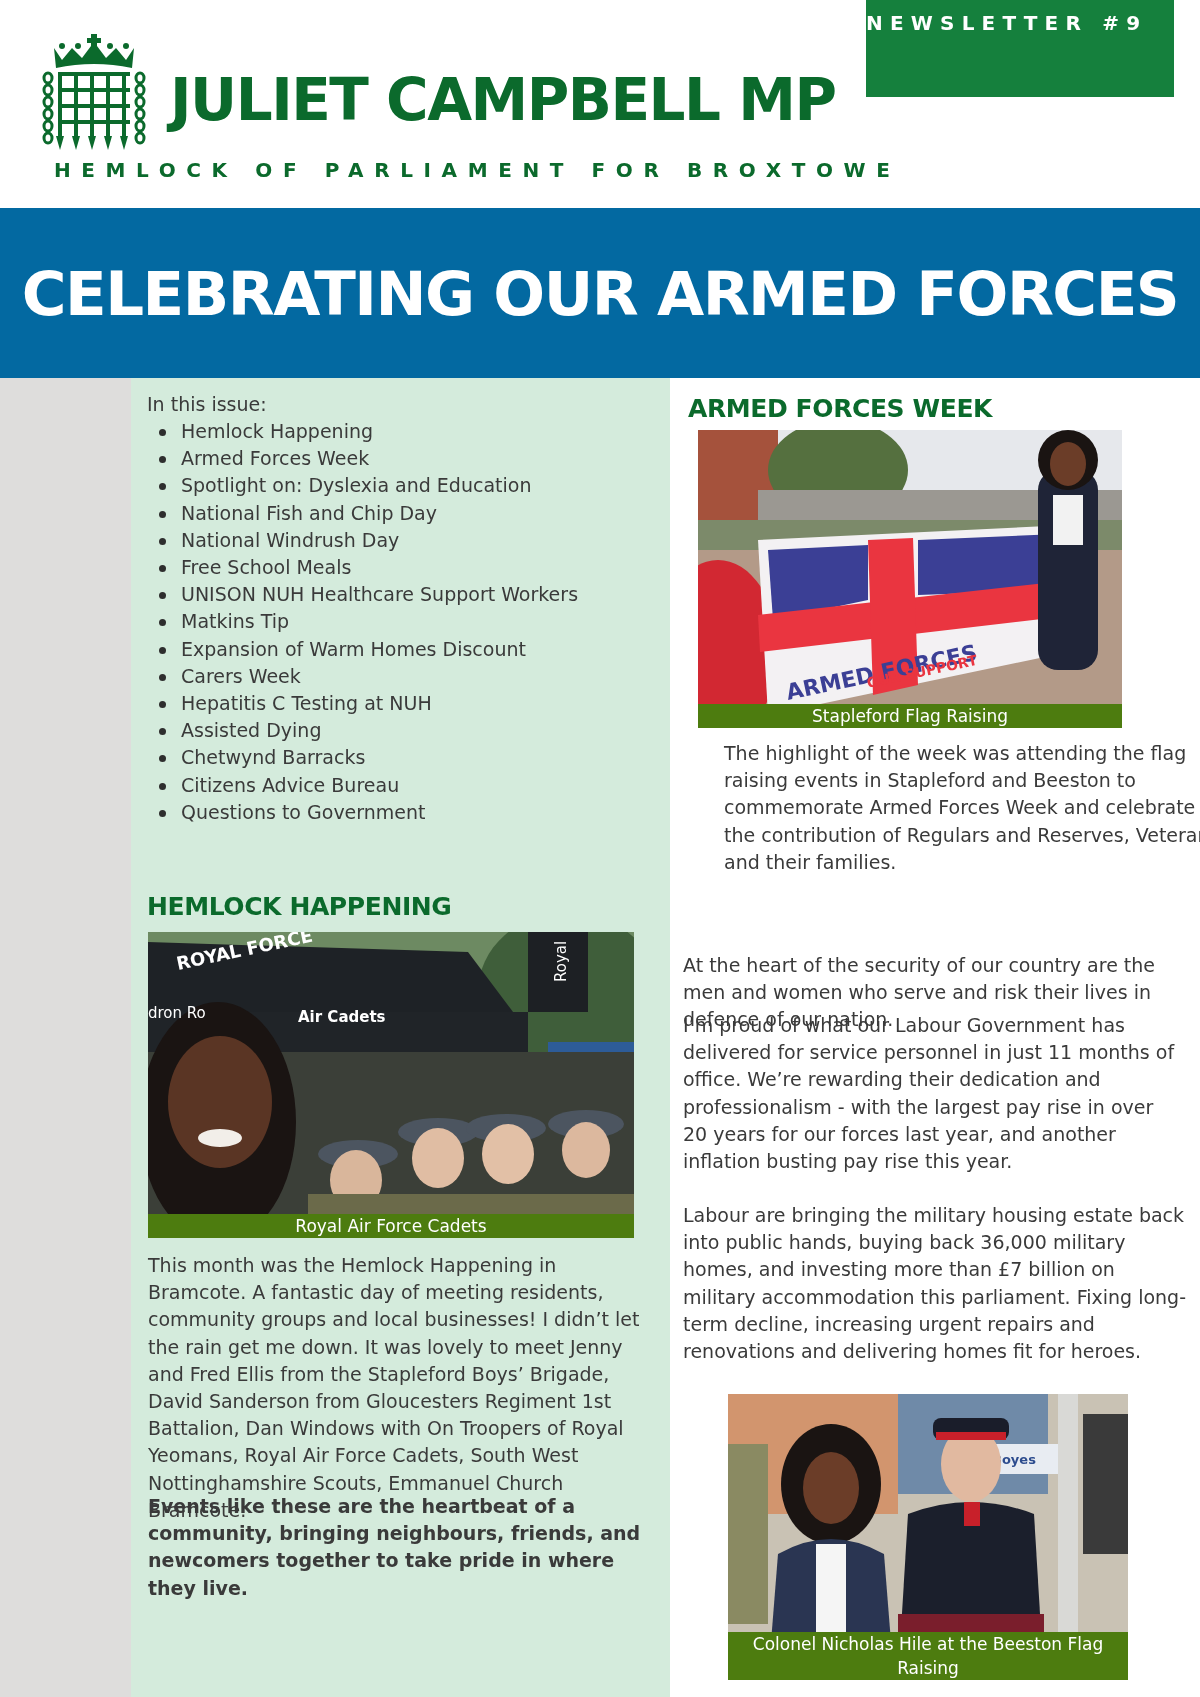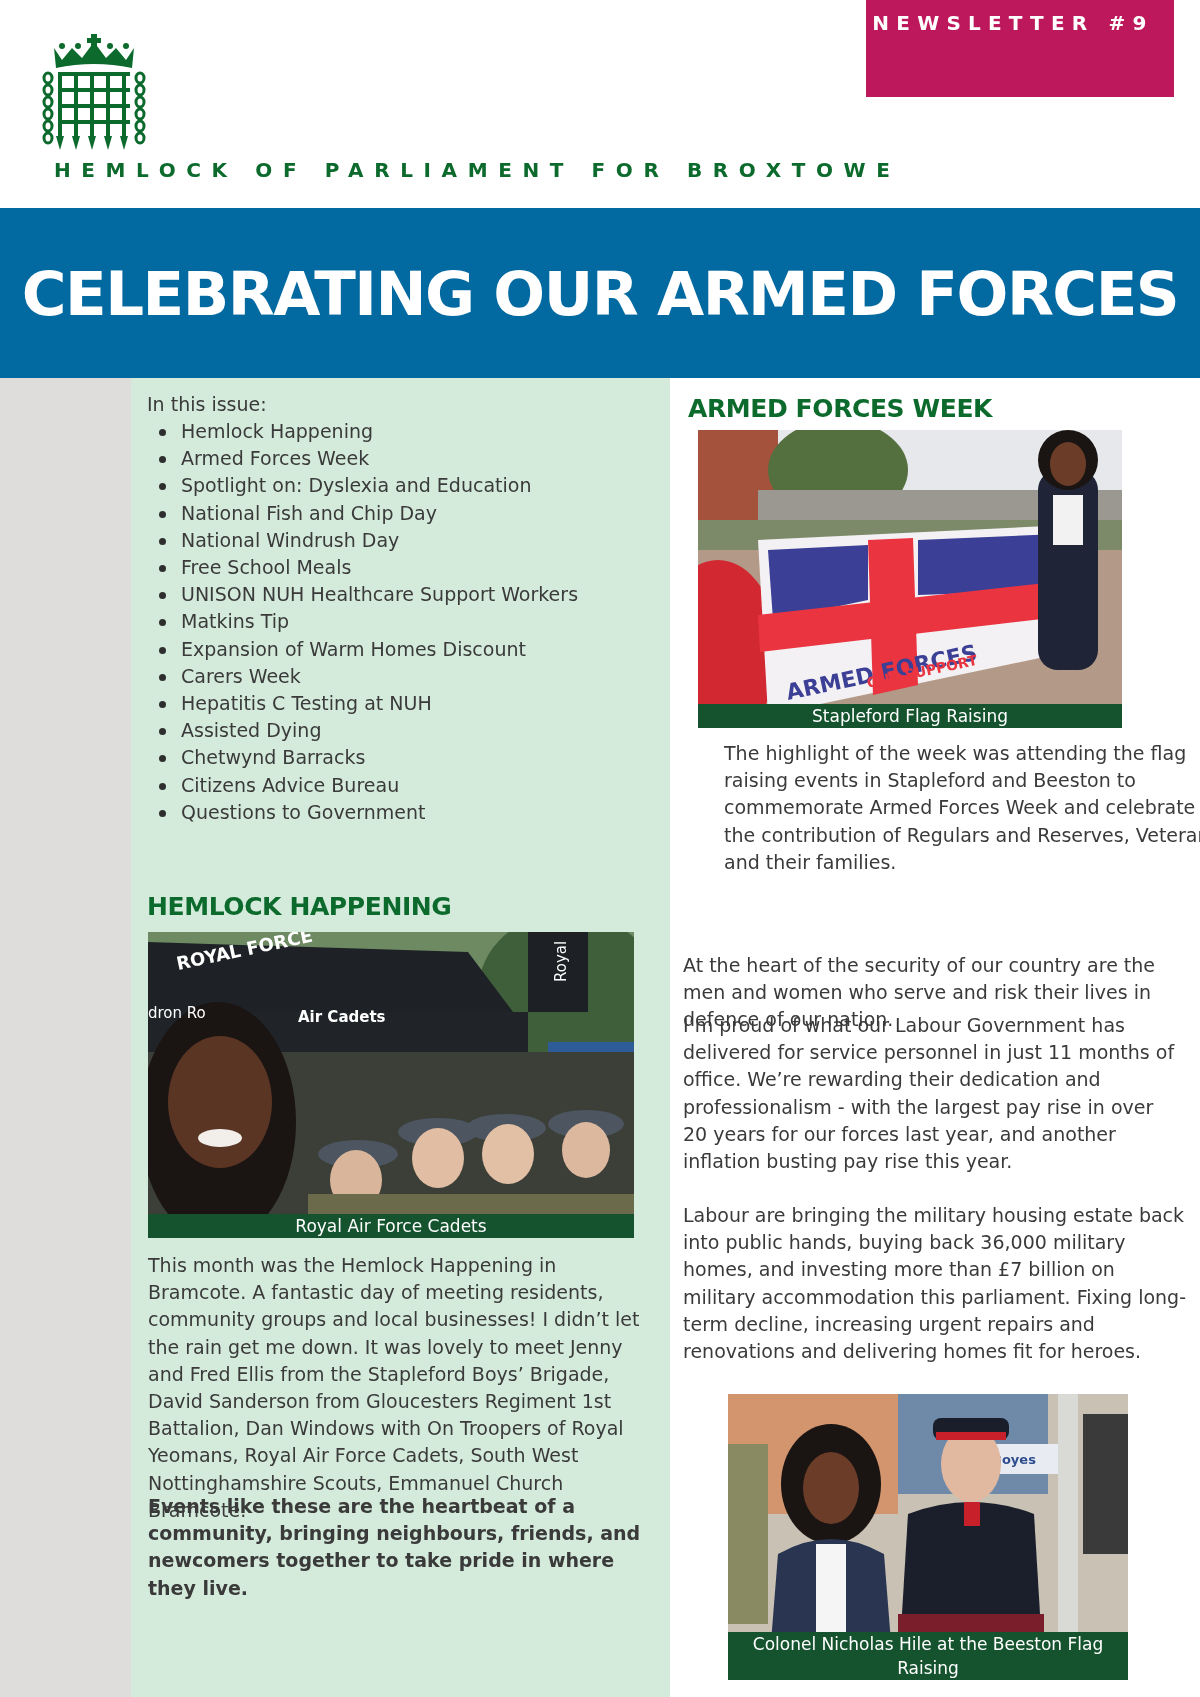--- a/index.html
+++ b/index.html
@@ -4,42 +4,42 @@
 <style>
   * { box-sizing: border-box; margin: 0; padding: 0; }
   html, body { width: 1200px; height: 1697px; background: #ffffff; overflow: hidden; }
   body { position: relative; font-family: "DejaVu Sans", sans-serif; color: #3a3a3a; }
 
   
   .masthead { position: absolute; left: 0; top: 0; width: 1200px; height: 208px; background: #fff; }
   .portcullis { position: absolute; left: 42px; top: 34px; width: 104px; height: 118px; }
   .mp-name { position: absolute; left: 170px; top: 66px; font-family: "DejaVu Sans", sans-serif; font-weight: bold; font-size: 58px; letter-spacing: -1.5px; color: #0b6a2c; white-space: nowrap; }
   .mp-sub { position: absolute; left: 54px; top: 158px; font-family: "DejaVu Sans", sans-serif; font-weight: bold; font-size: 20px; letter-spacing: 10.6px; color: #0b6a2c; white-space: nowrap; }
-  .issue-box { position: absolute; left: 866px; top: 0; width: 308px; height: 97px; background: #be185d; color: #fff; text-align: center; padding: 8px 14px 0 0; }
+  .issue-box { position: absolute; left: 866px; top: 0; width: 308px; height: 97px; background: #15803d; color: #fff; text-align: left; padding: 8px 14px 0 0; }
   .issue-box div { font-family: "DejaVu Sans", sans-serif; font-weight: bold; font-size: 20px; letter-spacing: 7.2px; line-height: 30px; }
 
   
   .banner { position: absolute; left: 0; top: 208px; width: 1200px; height: 170px; background: #0369a1; display: flex; align-items: center; justify-content: center; }
   .banner h1 { font-family: "DejaVu Sans", sans-serif; font-weight: bold; font-size: 61px; letter-spacing: -1.5px; color: #ffffff; white-space: nowrap; }
 
   
   .gutter { position: absolute; left: 0; top: 378px; width: 131px; height: 1319px; background: #dedddc; }
   .left-col { position: absolute; left: 131px; top: 378px; width: 545px; height: 1319px; background: #d4ebdc; }
   .right-col { position: absolute; left: 670px; top: 378px; width: 530px; height: 1319px; background: #fff; }
 
   .body-text { font-family: "DejaVu Sans", sans-serif; font-size: 19px; line-height: 27.2px; color: #3a3a3a; }
   .issue-label { position: absolute; left: 16px; top: 13px; }
   .issue-list { position: absolute; left: 16px; top: 40px; list-style: none; }
   .issue-list li { position: relative; padding-left: 34px; white-space: nowrap; }
   .issue-list li::before { content: ""; position: absolute; left: 12px; top: 11px; width: 7px; height: 7px; border-radius: 50%; background: #2e2e2e; }
 
   .section-title { font-family: "DejaVu Sans", sans-serif; font-weight: bold; font-size: 25px; color: #0b6a2c; letter-spacing: -0.4px; white-space: nowrap; }
 
   .photo { position: absolute; overflow: hidden; }
-  .caption { position: absolute; left: 0; right: 0; bottom: 0; background: #14532d; color: #fff; text-align: center; font-family: "DejaVu Sans", sans-serif; font-size: 17px; line-height: 24px; }
+  .caption { position: absolute; left: 0; right: 0; bottom: 0; background: #4d7c0f; color: #fff; text-align: center; font-family: "DejaVu Sans", sans-serif; font-size: 17px; line-height: 24px; }
 
   .para { position: absolute; white-space: normal; }
 </style>
 </head>
 <body>
 
 <div class="masthead">
   <svg class="portcullis" viewBox="0 0 104 118">
     <g fill="#0b6a2c">
 
@@ -73,20 +73,21 @@
       <rect x="16" y="70" width="72" height="4"></rect>
       <rect x="16" y="86" width="72" height="4"></rect>
       <rect x="16" y="38" width="4" height="66"></rect>
       <rect x="32" y="38" width="4" height="66"></rect>
       <rect x="48" y="38" width="4" height="66"></rect>
       <rect x="64" y="38" width="4" height="66"></rect>
       <rect x="80" y="38" width="4" height="66"></rect>
       <path d="M14 102 L18 116 L22 102 Z M30 102 L34 116 L38 102 Z M46 102 L50 116 L54 102 Z M62 102 L66 116 L70 102 Z M78 102 L82 116 L86 102 Z"></path>
     </g>
   </svg>
+  <div class="mp-name">JULIET CAMPBELL MP</div>
   <div class="mp-sub">HEMLOCK OF PARLIAMENT FOR BROXTOWE</div>
   <div class="issue-box">
     <div>NEWSLETTER #9</div>
   </div>
 </div>
 
 <div class="banner">
   <h1>CELEBRATING OUR ARMED FORCES</h1>
 </div>
 

